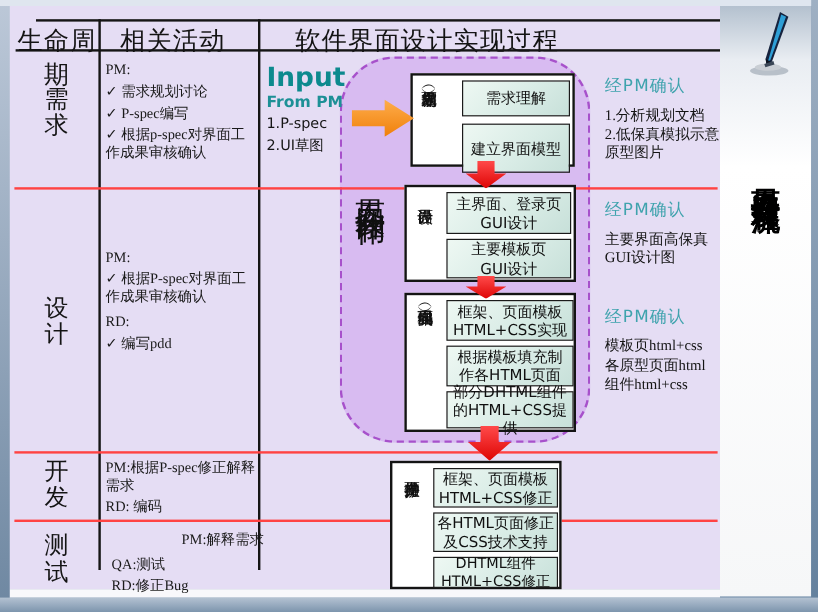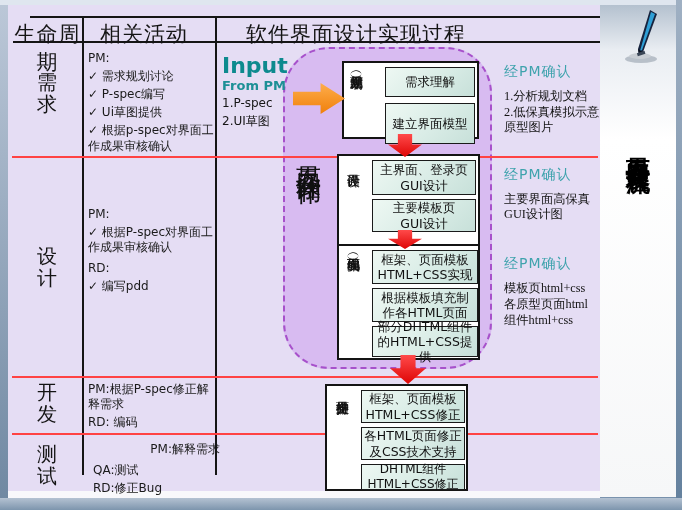--- a/index.html
+++ b/index.html
@@ -21,21 +21,21 @@
 
   
   .hline{position:absolute;height:2px;background:#151515;}
   .vline{position:absolute;width:2px;background:#151515;}
   .redline{position:absolute;height:2px;background:#ff4343;z-index:3;}
 
   .hdr{position:absolute;color:#141414;font-size:21px;text-align:center;letter-spacing:1px;}
   .rowlabel{position:absolute;width:19px;font-size:20px;line-height:1.12;color:#141414;
             word-break:break-all;text-align:center;z-index:4;}
   .acts{position:absolute;width:127px;font-size:12px;line-height:1.26;color:#1a1a1a;z-index:4;}
-  .acts div{margin-bottom:3px;}
+  .acts div{margin-bottom:3px;font-family:Liberation Serif, serif;}
 
   
   .flow-container{position:absolute;left:283px;top:47px;width:209px;height:322px;
                   background:#d8bbf1;border:2px dashed #a751cb;border-radius:46px;
                   box-sizing:border-box;z-index:2;}
   .container-label{position:absolute;left:292px;top:146px;writing-mode:vertical-rl;
                    text-orientation:upright;font-size:25px;letter-spacing:3px;color:#101010;z-index:4;}
   .stage{position:absolute;background:#ffffff;border:2px solid #141414;box-sizing:border-box;z-index:5;}
   .stage-label{position:absolute;writing-mode:vertical-rl;text-orientation:upright;
                font-size:13px;line-height:1.15;letter-spacing:0px;color:#111;}
@@ -91,21 +91,20 @@
 
   <div class="rowlabel" style="left:37px;top:71px;">需求</div>
   <div class="rowlabel" style="left:37px;top:245px;text-align:right;">设计</div>
   <div class="rowlabel" style="left:37px;top:381px;">开发</div>
   <div class="rowlabel" style="left:37px;top:443px;">测试</div>
 
   <div class="acts" style="left:88px;top:51px;">
     <div>PM:</div>
     <div>✓ 需求规划讨论</div>
     <div>✓ P-spec编写</div>
-    <div>✓ Ui草图提供</div>
     <div>✓ 根据p-spec对界面工作成果审核确认</div>
   </div>
   <div class="acts" style="left:88px;top:207px;">
     <div>PM:</div>
     <div style="margin-bottom:6px;">✓ 根据P-spec对界面工作成果审核确认</div>
     <div>RD:</div>
     <div>✓ 编写pdd</div>
   </div>
   <div class="acts" style="left:88px;top:382px;">
     <div>PM:根据P-spec修正解释需求</div>
@@ -128,21 +127,21 @@
   <div class="flow-container"></div>
   <div class="container-label">界面设计制作</div>
 
   <div class="stage" style="left:342px;top:61px;width:137px;height:78px;">
     <div class="stage-label" style="left:4px;top:3px;height:66px;">界面规划（需求）</div>
     <div class="task" style="left:41px;top:4px;width:90px;height:30px;">需求理解</div>
     <div class="task" style="left:41px;top:40px;width:90px;height:41px;">建立界面模型</div>
   </div>
   <div class="red-arrow" style="left:388px;top:134px;width:34px;height:23px;"></div>
 
-  <div class="stage" style="left:337px;top:154px;width:143px;height:97px;">
+  <div class="stage" style="left:337px;top:154px;width:143px;height:81px;">
     <div class="stage-label" style="left:6px;top:8px;height:64px;">界面设计</div>
     <div class="task" style="left:33px;top:4px;width:104px;height:35px;">主界面、登录页
 GUI设计</div>
     <div class="task" style="left:33px;top:43px;width:104px;height:33px;">主要模板页
 GUI设计</div>
   </div>
   <div class="red-arrow" style="left:388px;top:230px;width:34px;height:19px;"></div>
 
   <div class="stage" style="left:337px;top:244px;width:143px;height:116px;">
     <div class="stage-label" style="left:6px;top:2px;height:110px;">界面实现（编码）</div>

